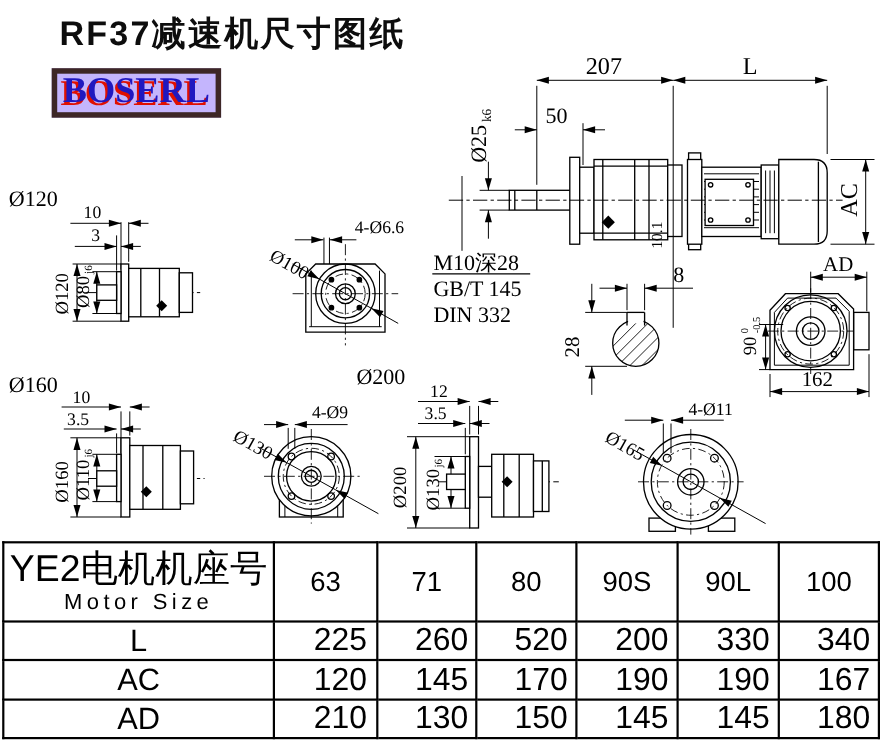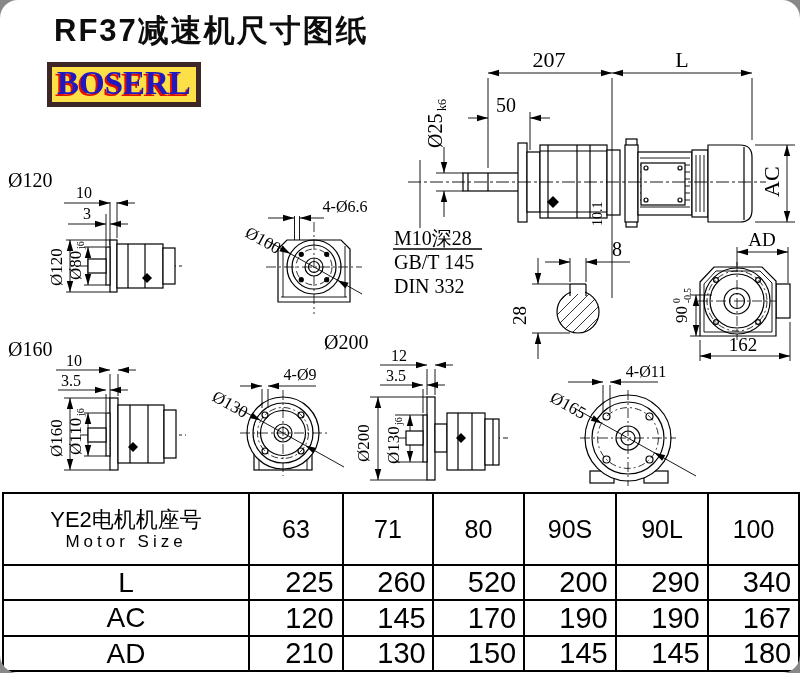--- a/index.html
+++ b/index.html
@@ -1,39 +1,39 @@
 <!DOCTYPE html>
 <html><head>
 <meta charset="utf-8">
 <style>
   * { margin:0; padding:0; box-sizing:border-box; }
   body { background:#888; font-family:"Liberation Sans", sans-serif; }
-  .sheet { position:relative; width:800px; height:673px; background:#ffffff; overflow:hidden;border-radius:18px; }
+  .sheet { position:relative; width:800px; height:673px; background:#ffffff; overflow:hidden; }
   .page-title {
     position:absolute; left:54px; top:10px;
     font-size:31px; font-weight:800; color:#0d0d0d; letter-spacing:2px;
     font-family:"Liberation Sans", sans-serif; white-space:nowrap;
   }
   .logo-box {
     position:absolute; left:47px; top:62px;
-    border:5px solid #3d2726; background:#fde047; padding:0px 5px 2px 5px;
+    border:5px solid #3d2726; background:#c4b5fd; padding:0px 5px 2px 5px;
   }
   .logo-text {
     font-family:"Liberation Serif", serif; font-weight:700; font-size:33px;
     color:#2018c0; text-shadow:-2px 2px 0 #e01000; letter-spacing:0px; line-height:1.0;
   }
   svg.drawing { position:absolute; left:0; top:0; }
   svg.drawing text { font-family:"Liberation Serif", serif; fill:#000; }
 
   .size-table { position:absolute; left:2px; top:492px; }
   table { border-collapse:collapse; table-layout:fixed; width:796px; }
   td, th { border:2.5px solid #000; text-align:center; vertical-align:middle;
            font-family:"Liberation Sans", sans-serif; color:#000; font-weight:400; }
-  .hdr-cn { font-size:22px; line-height:1.15; }
-  .hdr-en { font-size:17px; letter-spacing:4px; line-height:1.15; }
+  .hdr-cn { font-size:34px; line-height:1.15; }
+  .hdr-en { font-size:20px; letter-spacing:4px; line-height:1.15; }
   .col-h  { font-size:25px; }
   .row-lbl{ font-size:28px; }
   .cell-v { font-size:29px;padding-left:27px; }
 </style>
 </head>
 <body>
 
 <div class="sheet">
 
   <div class="page-title">RF37减速机尺寸图纸</div>
@@ -438,21 +438,21 @@
         <th class="col-h">90S</th>
         <th class="col-h">90L</th>
         <th class="col-h">100</th>
       </tr>
       <tr style="height:35px">
         <td class="row-lbl">L</td>
         <td class="cell-v">225</td>
         <td class="cell-v">260</td>
         <td class="cell-v">520</td>
         <td class="cell-v">200</td>
-        <td class="cell-v">290</td>
+        <td class="cell-v">330</td>
         <td class="cell-v">340</td>
       </tr>
       <tr style="height:36px">
         <td class="row-lbl">AC</td>
         <td class="cell-v">120</td>
         <td class="cell-v">145</td>
         <td class="cell-v">170</td>
         <td class="cell-v">190</td>
         <td class="cell-v">190</td>
         <td class="cell-v">167</td>

